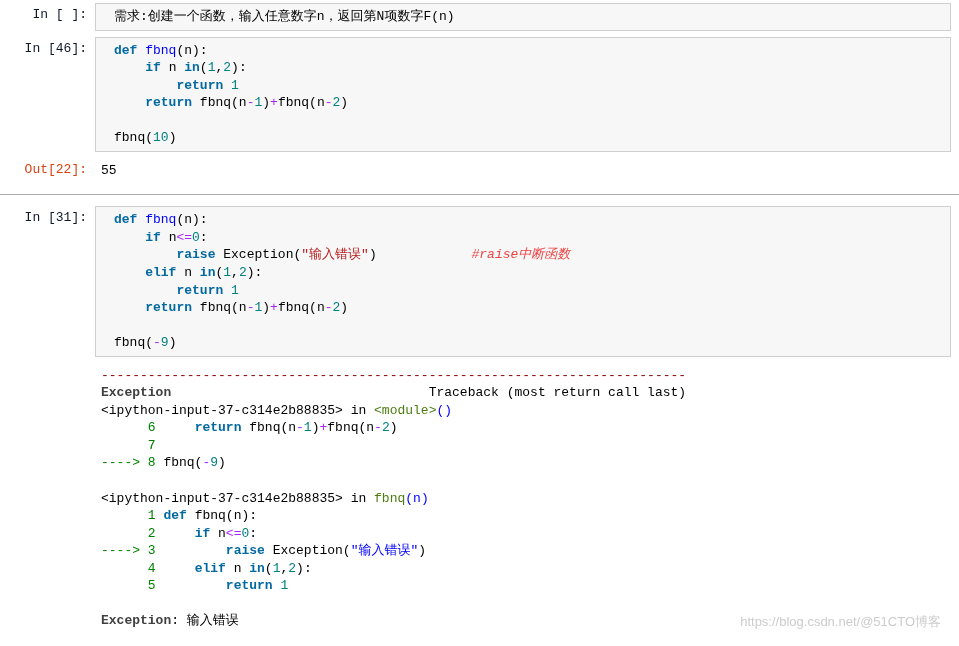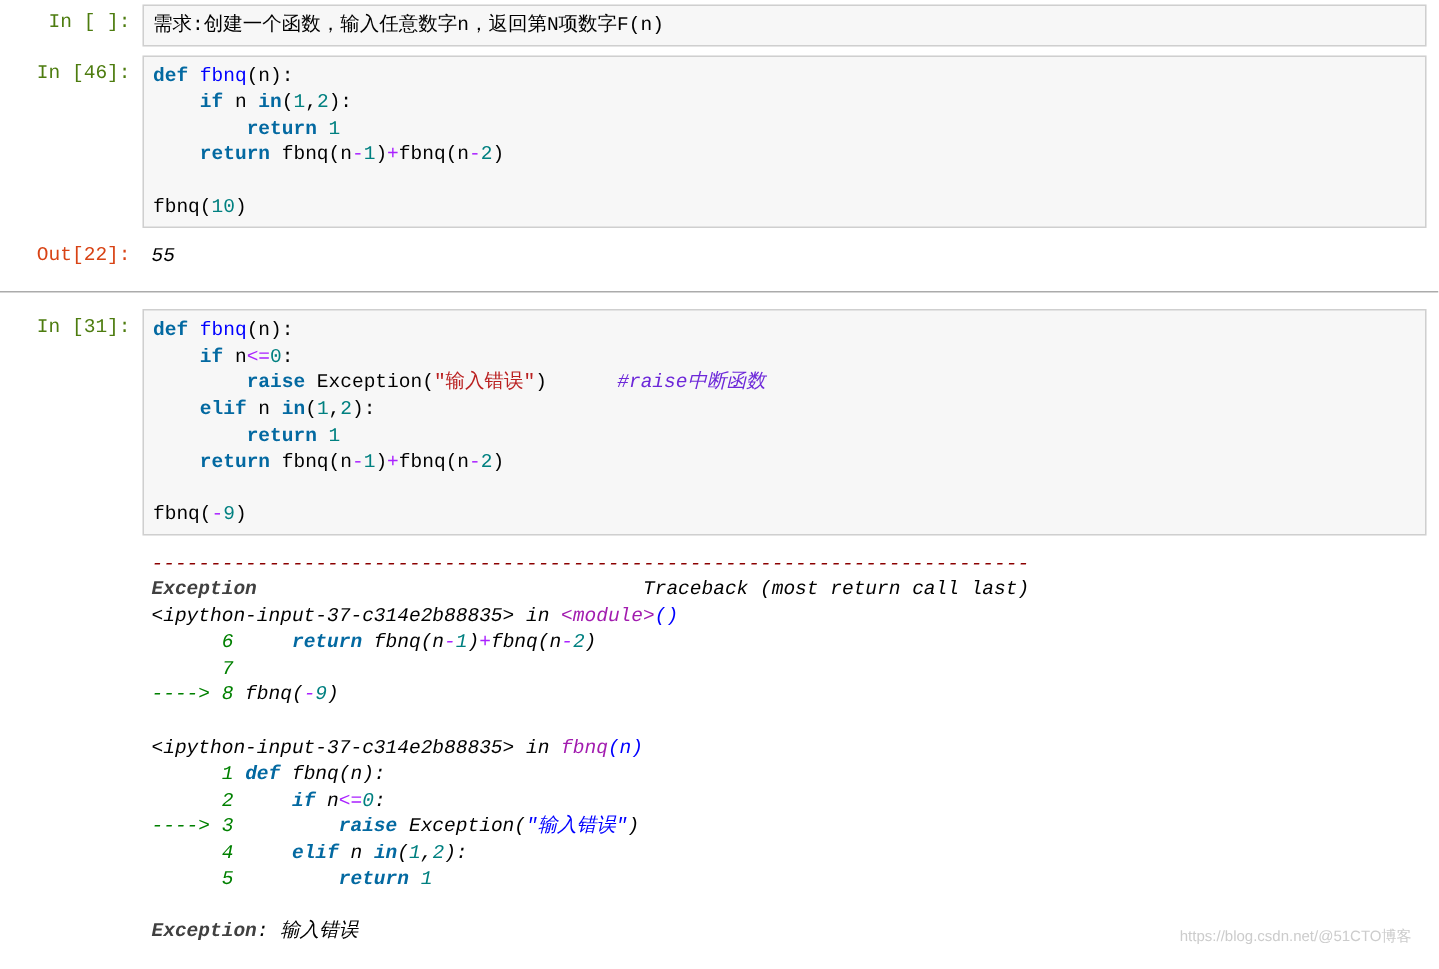--- a/index.html
+++ b/index.html
@@ -17,64 +17,63 @@
     padding: 3px 0;
   }
   .prompt {
     width: 95px;
     text-align: right;
     padding-right: 8px;
     padding-top: 4px;
     font-family: "Courier New", monospace;
     flex-shrink: 0;
   }
-  .in-prompt { color: #4d7c0f; }
+  .in-prompt { color: #0f172a; }
   .out-prompt { color: #D84315; }
   .input-area {
     flex: 1;
     border: 1px solid #cfcfcf;
     background: #f7f7f7;
-    padding: 4px 6px;
+    padding: 4px 18px;
     margin-right: 8px;
     font-family: "Courier New", monospace;
     white-space: pre;
     line-height: 1.35;
   }
   .output-area {
     flex: 1;
     padding: 4px 6px;
     font-family: "Courier New", monospace;
     white-space: pre;
     line-height: 1.35;
-    font-style: italic;
   }
   .divider {
     border-top: 1px solid #ababab;
     margin: 8px 0;
   }
   
   .kw { color: #0369a1; font-weight: bold; }   
   .fn { color: #0000FF; }                       
   .num { color: #008080; }                      
   .op { color: #AA22FF; }                       
   .str { color: #BA2121; }                      
-  .cm { color: #6d28d9; font-style: italic; }   
+  .cm { color: #ef4444; font-style: italic; margin-left: 48px; }   
   .err-red { color: #404040; font-weight: bold; }
-  .tb-cyan { color: #a21caf; }
+  .tb-cyan { color: #4d7c0f; }
   .tb-green { color: #008000; }
   .tb-darkcyan { color: #000000; }
   .dash { color: #8B0000; }
   .arrow { color: #008000; }
   .watermark {
     position: absolute;
     right: 18px;
     bottom: 6px;
     color: #ccc;
     font-family: sans-serif;
-    font-size: 10px;
+    font-size: 13px;
     pointer-events: none;
     margin-top: 12px;
   }
   .container { position: relative; }
 </style>
 </head>
 <body>
 
 <div class="container" id="root">
     <div class="cell">

